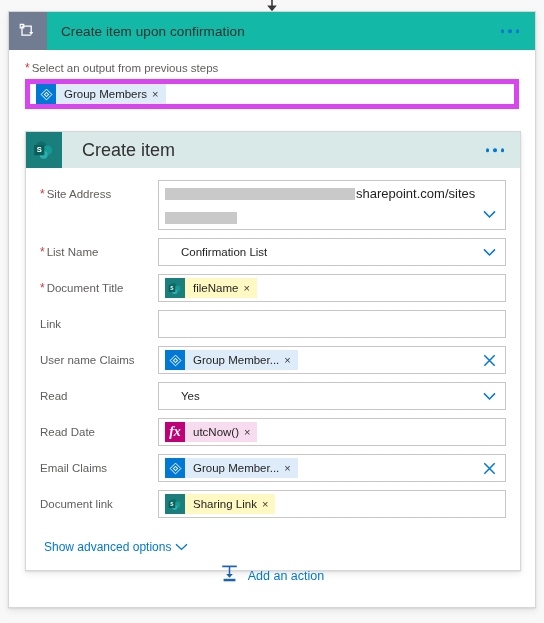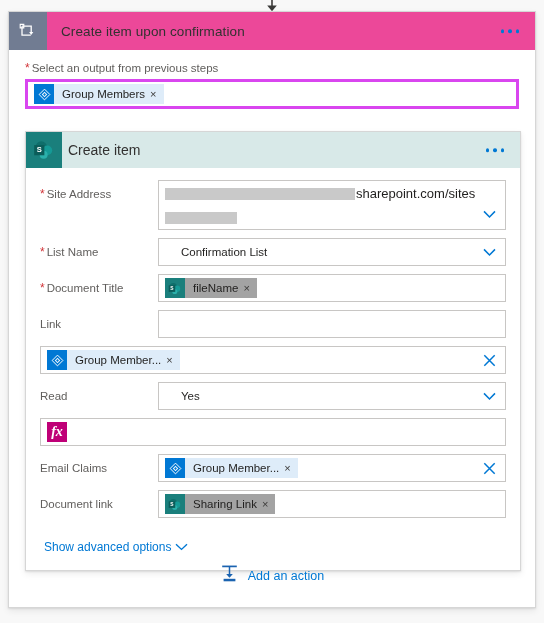--- a/index.html
+++ b/index.html
@@ -43,21 +43,21 @@
     width: 528px;
     height: 597px;
     background: #ffffff;
     border: 1px solid #d6d6d6;
     box-shadow: 0 0.6px 1.8px rgba(0,0,0,.10), 0 3px 7px rgba(0,0,0,.07);
   }
 
   .foreach-header {
     position: relative;
     height: 38px;
-    background: #ec4899;
+    background: #14b8a6;
     display: flex;
     align-items: center;
   }
   .foreach-icon-box {
     width: 38px;
     height: 38px;
     background: #717c92;
     display: flex;
     align-items: center;
     justify-content: center;
@@ -96,21 +96,21 @@
     font-size: 11.5px;
     color: #605e5c;
     margin-bottom: 5px;
     display: flex;
     align-items: baseline;
   }
   .req-star { color: #d13438; margin-right: 2px; font-size: 12px; line-height: 1; }
 
   .foreach-input {
     height: 30px;
-    border: 3px solid #d946ef;
+    border: 5px solid #d946ef;
     background: #fff;
     display: flex;
     align-items: center;
     padding: 0 6px;
   }
 
   
   .chip {
     display: inline-flex;
     align-items: center;
@@ -130,21 +130,21 @@
   .chip-ico.fx  { background: #bf0077; }
   .chip-text {
     padding: 0 7px 0 8px;
     height: 20px;
     line-height: 20px;
     font-size: 11.5px;
     color: #201f1e;
     white-space: nowrap;
   }
   .chip-text.aad { background: #deecf9; }
-  .chip-text.sp  { background: #a3a3a3; }
+  .chip-text.sp  { background: #fef9c3; }
   .chip-text.fx  { background: #f6dcee; }
   .chip-x {
     font-size: 11px;
     color: #3b3a39;
     margin-left: 5px;
     cursor: pointer;
   }
   .fx-glyph {
     font-family: "Liberation Serif", serif;
     font-style: italic;
@@ -173,22 +173,22 @@
   .sp-icon-box {
     width: 36px;
     height: 36px;
     flex: 0 0 36px;
     background: #1a7f7c;
     display: flex;
     align-items: center;
     justify-content: center;
   }
   .sp-title {
-    margin-left: 6px;
-    font-size: 14px;
+    margin-left: 20px;
+    font-size: 18px;
     color: #323130;
   }
 
   .sp-body { padding: 12px 14px 14px 14px; }
 
   .form-row {
     display: flex;
     align-items: flex-start;
     margin-bottom: 8px;
   }
@@ -430,20 +430,23 @@
           <div class="form-label">
             <span>Link</span>
           </div>
           <div class="form-control">
             <span class="control-text"></span>
           </div>
         </div>
 
         
         <div class="form-row">
+          <div class="form-label">
+            <span>User name Claims</span>
+          </div>
           <div class="form-control">
             <span class="chip">
               <span class="chip-ico aad">
                 <svg width="13" height="13" viewBox="0 0 16 16">
                   <path d="M8 1.4 L14.6 8 L8 14.6 L1.4 8 Z" fill="none" stroke="#ffffff" stroke-width="1.2"></path>
                   <path d="M8 4.6 L11.4 8 L8 11.4 L4.6 8 Z" fill="#ffffff" opacity=".95"></path>
                   <path d="M8 6.3 L9.7 8 L8 9.7 L6.3 8 Z" fill="#0078d4"></path>
                 </svg>
               </span>
               <span class="chip-text aad"><span>Group Member...</span><span class="chip-x">×</span></span>
@@ -466,25 +469,29 @@
             <span class="ctrl-right">
               <svg width="13" height="9" viewBox="0 0 13 9">
                 <path d="M1 1.4 L6.5 7 L12 1.4" stroke="#0078d4" stroke-width="1.5" fill="none"></path>
               </svg>
             </span>
           </div>
         </div>
 
         
         <div class="form-row">
+          <div class="form-label">
+            <span>Read Date</span>
+          </div>
           <div class="form-control">
             <span class="chip">
               <span class="chip-ico fx">
                 <span class="fx-glyph">fx</span>
               </span>
+              <span class="chip-text fx"><span>utcNow()</span><span class="chip-x">×</span></span>
             </span>
           </div>
         </div>
 
         
         <div class="form-row">
           <div class="form-label">
             <span>Email Claims</span>
           </div>
           <div class="form-control">

